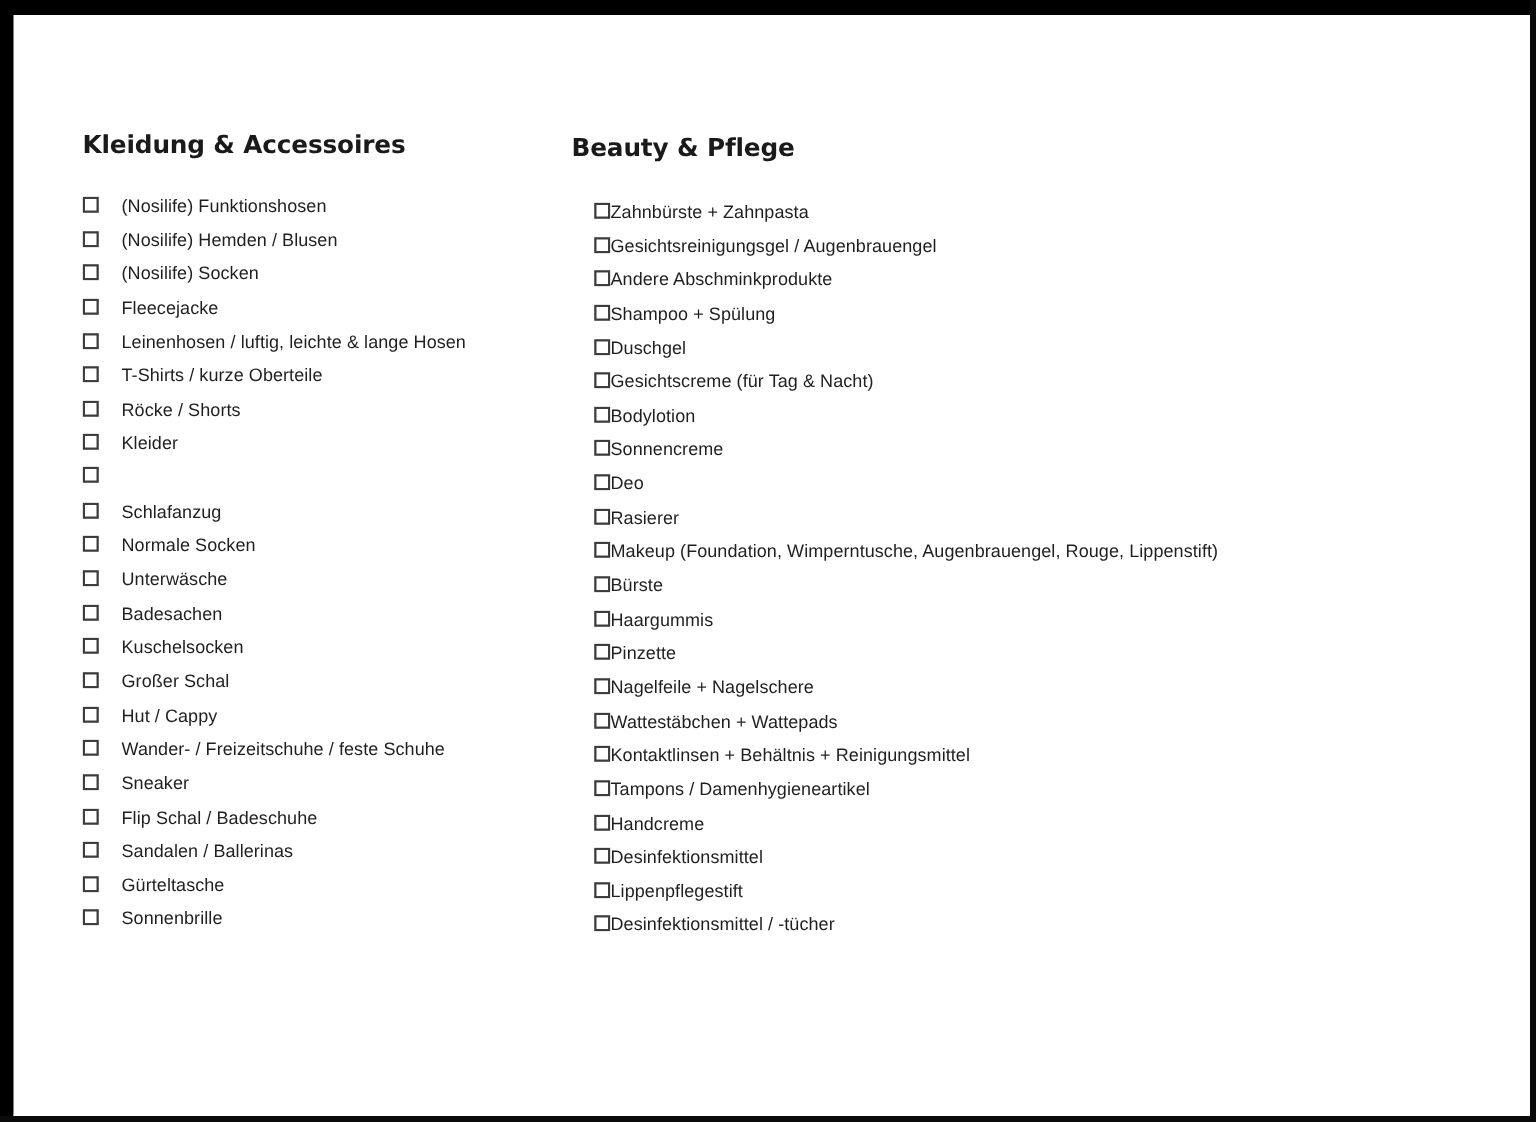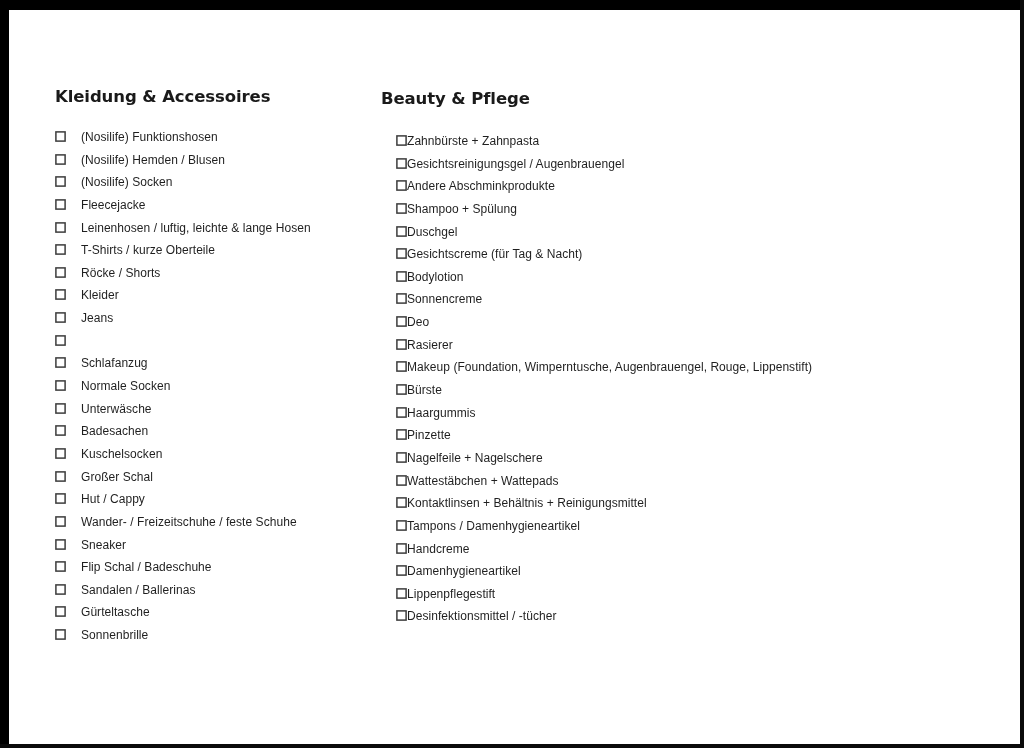--- a/index.html
+++ b/index.html
@@ -178,26 +178,20 @@
           <li class="check-item">
             <span class="checkbox-icon"><svg width="11" height="11" viewBox="0 0 11 11" aria-hidden="true">
                 <rect x="0.9" y="0.9" width="9.2" height="9.2" fill="#ffffff" stroke="#3c3c3c" stroke-width="1.5"></rect>
               </svg></span>
             <span class="item-label">Kleider</span>
           </li>
           <li class="check-item">
             <span class="checkbox-icon"><svg width="11" height="11" viewBox="0 0 11 11" aria-hidden="true">
                 <rect x="0.9" y="0.9" width="9.2" height="9.2" fill="#ffffff" stroke="#3c3c3c" stroke-width="1.5"></rect>
               </svg></span>
-            <span class="item-label">Jeans</span>
-          </li>
-          <li class="check-item">
-            <span class="checkbox-icon"><svg width="11" height="11" viewBox="0 0 11 11" aria-hidden="true">
-                <rect x="0.9" y="0.9" width="9.2" height="9.2" fill="#ffffff" stroke="#3c3c3c" stroke-width="1.5"></rect>
-              </svg></span>
           </li>
           <li class="check-item">
             <span class="checkbox-icon"><svg width="11" height="11" viewBox="0 0 11 11" aria-hidden="true">
                 <rect x="0.9" y="0.9" width="9.2" height="9.2" fill="#ffffff" stroke="#3c3c3c" stroke-width="1.5"></rect>
               </svg></span>
             <span class="item-label">Schlafanzug</span>
           </li>
           <li class="check-item">
             <span class="checkbox-icon"><svg width="11" height="11" viewBox="0 0 11 11" aria-hidden="true">
                 <rect x="0.9" y="0.9" width="9.2" height="9.2" fill="#ffffff" stroke="#3c3c3c" stroke-width="1.5"></rect>
@@ -387,21 +381,21 @@
           <li class="check-item">
             <span class="checkbox-icon"><svg width="11" height="11" viewBox="0 0 11 11" aria-hidden="true">
                 <rect x="0.9" y="0.9" width="9.2" height="9.2" fill="#ffffff" stroke="#3c3c3c" stroke-width="1.5"></rect>
               </svg></span>
             <span class="item-label">Handcreme</span>
           </li>
           <li class="check-item">
             <span class="checkbox-icon"><svg width="11" height="11" viewBox="0 0 11 11" aria-hidden="true">
                 <rect x="0.9" y="0.9" width="9.2" height="9.2" fill="#ffffff" stroke="#3c3c3c" stroke-width="1.5"></rect>
               </svg></span>
-            <span class="item-label">Damenhygieneartikel</span>
+            <span class="item-label">Desinfektionsmittel</span>
           </li>
           <li class="check-item">
             <span class="checkbox-icon"><svg width="11" height="11" viewBox="0 0 11 11" aria-hidden="true">
                 <rect x="0.9" y="0.9" width="9.2" height="9.2" fill="#ffffff" stroke="#3c3c3c" stroke-width="1.5"></rect>
               </svg></span>
             <span class="item-label">Lippenpflegestift</span>
           </li>
           <li class="check-item">
             <span class="checkbox-icon"><svg width="11" height="11" viewBox="0 0 11 11" aria-hidden="true">
                 <rect x="0.9" y="0.9" width="9.2" height="9.2" fill="#ffffff" stroke="#3c3c3c" stroke-width="1.5"></rect>

